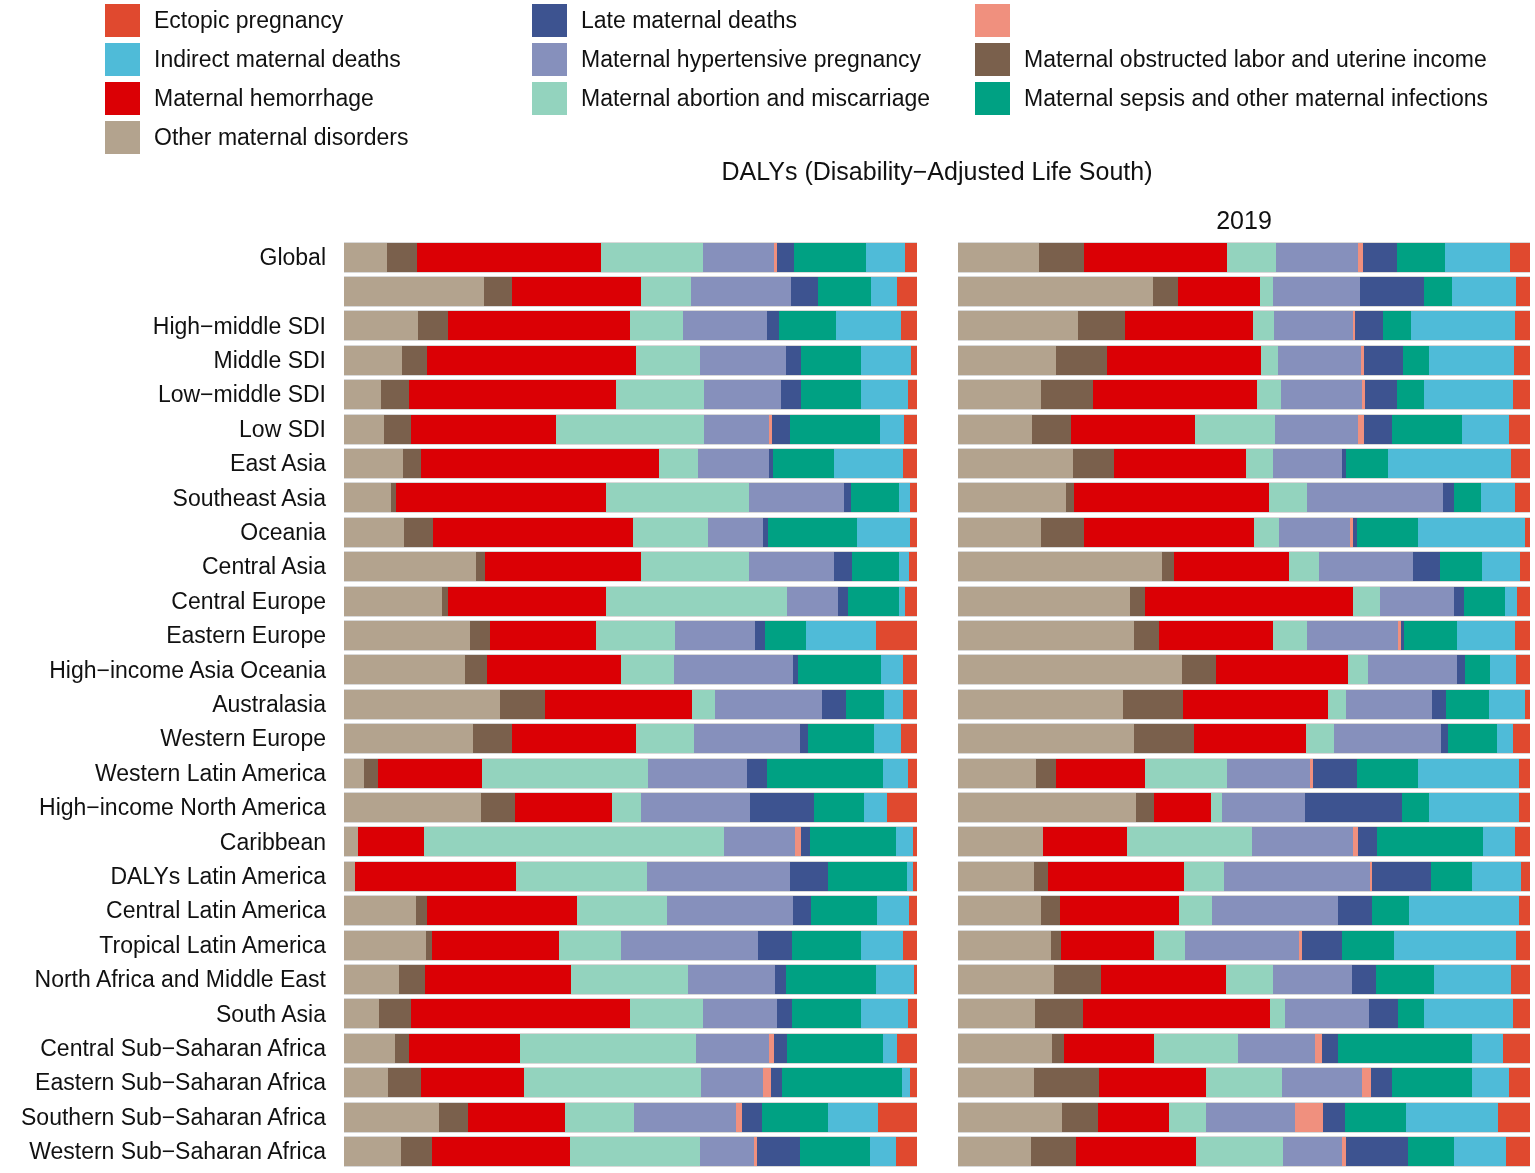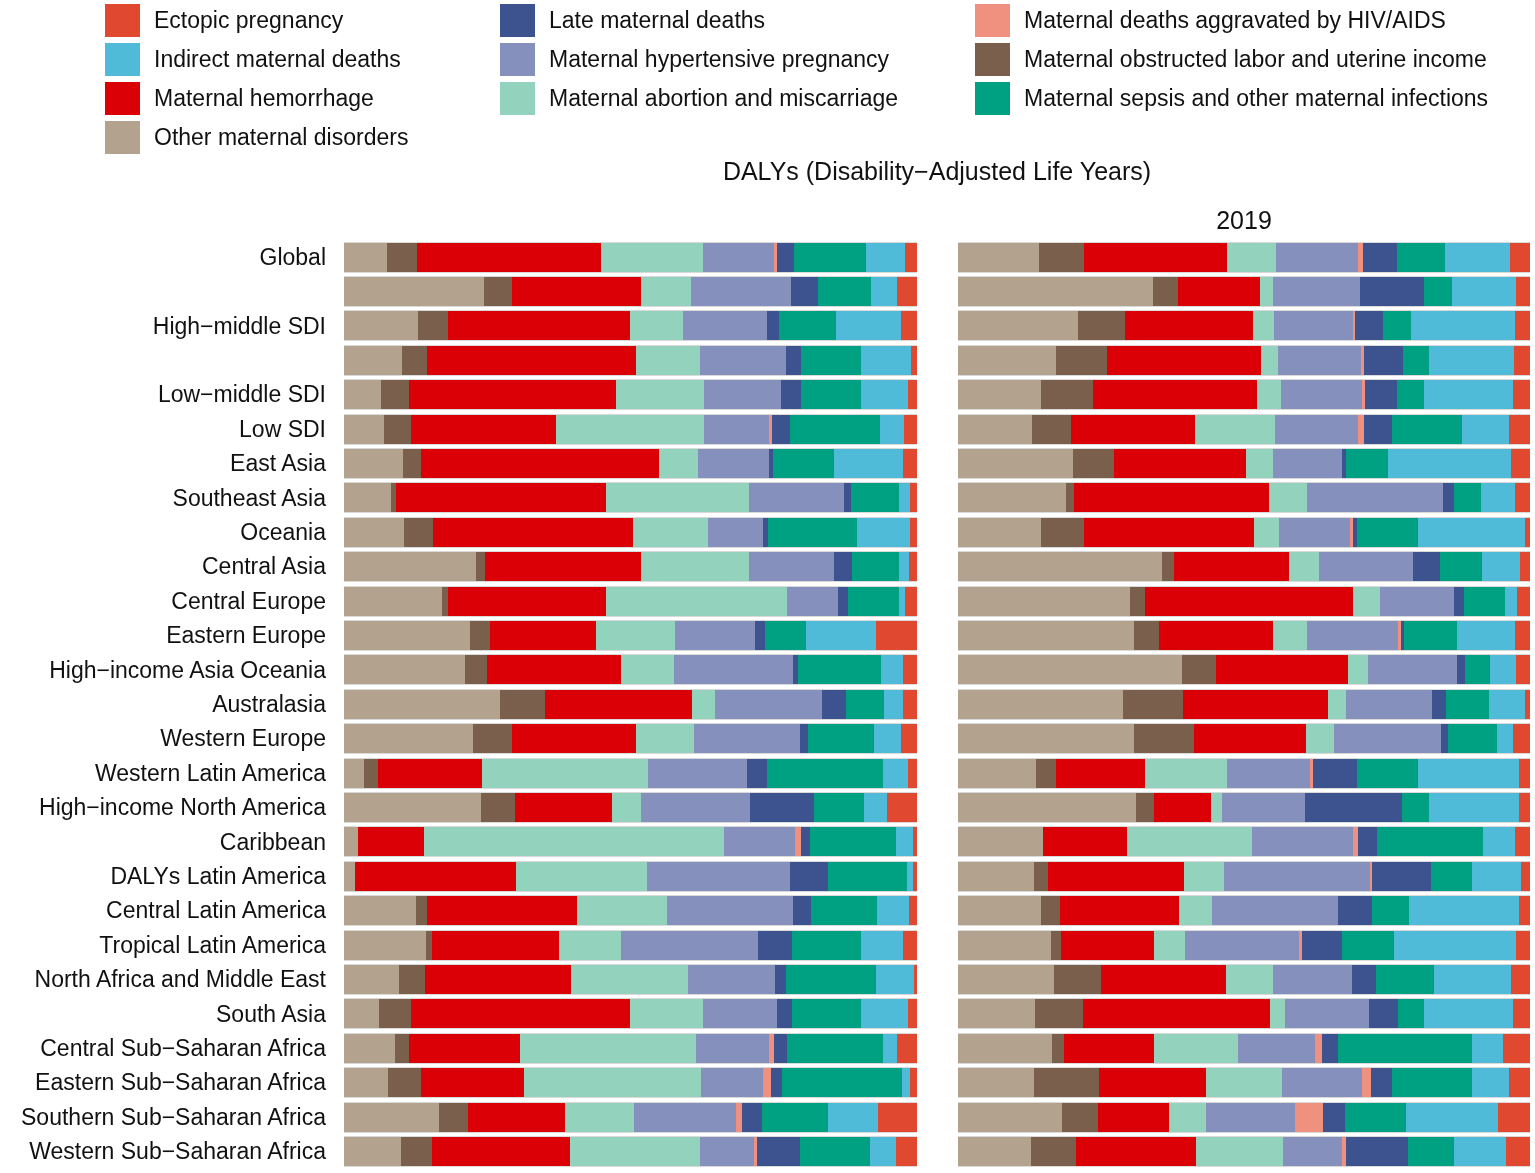--- a/index.html
+++ b/index.html
@@ -48,50 +48,49 @@
         </div>
         <div class="legend-item">
           <div class="legend-swatch" style="background: rgb(219, 0, 5);"></div>
           <div class="legend-label">Maternal hemorrhage</div>
         </div>
         <div class="legend-item">
           <div class="legend-swatch" style="background: rgb(179, 163, 142);"></div>
           <div class="legend-label">Other maternal disorders</div>
         </div>
       </div>
-      <div class="legend-col" style="left: 500px;">
+      <div class="legend-col" style="left: 532px;">
         <div class="legend-item">
           <div class="legend-swatch" style="background: rgb(61, 83, 144);"></div>
           <div class="legend-label">Late maternal deaths</div>
         </div>
         <div class="legend-item">
           <div class="legend-swatch" style="background: rgb(134, 144, 188);"></div>
           <div class="legend-label">Maternal hypertensive pregnancy</div>
         </div>
         <div class="legend-item">
           <div class="legend-swatch" style="background: rgb(147, 211, 190);"></div>
           <div class="legend-label">Maternal abortion and miscarriage</div>
         </div>
       </div>
       <div class="legend-col" style="left: 975px;">
         <div class="legend-item">
           <div class="legend-swatch" style="background: rgb(240, 144, 126);"></div>
-          <div class="legend-label">Maternal deaths aggravated by HIV/AIDS</div>
         </div>
         <div class="legend-item">
           <div class="legend-swatch" style="background: rgb(122, 96, 76);"></div>
           <div class="legend-label">Maternal obstructed labor and uterine income</div>
         </div>
         <div class="legend-item">
           <div class="legend-swatch" style="background: rgb(0, 161, 131);"></div>
           <div class="legend-label">Maternal sepsis and other maternal infections</div>
         </div>
       </div>
     </div>
-  <div id="main-title">DALYs (Disability−Adjusted Life Years)</div>
+  <div id="main-title">DALYs (Disability−Adjusted Life South)</div>
   <div id="panel-title-2019" class="panel-title">2019</div>
   <div id="chart">
       <div class="region-row">
         <div class="region-label">Global</div>
         <div class="bar p0">
           <div class="seg" style="width: 7.5%; background: rgb(179, 163, 142);"></div>
           <div class="seg" style="width: 5.2%; background: rgb(122, 96, 76);"></div>
           <div class="seg" style="width: 32.1%; background: rgb(219, 0, 5);"></div>
           <div class="seg" style="width: 17.9%; background: rgb(147, 211, 190);"></div>
           <div class="seg" style="width: 12.4%; background: rgb(134, 144, 188);"></div>
@@ -158,20 +157,21 @@
           <div class="seg" style="width: 3.8%; background: rgb(147, 211, 190);"></div>
           <div class="seg" style="width: 13.8%; background: rgb(134, 144, 188);"></div>
           <div class="seg" style="width: 0.4%; background: rgb(240, 144, 126);"></div>
           <div class="seg" style="width: 4.8%; background: rgb(61, 83, 144);"></div>
           <div class="seg" style="width: 4.9%; background: rgb(0, 161, 131);"></div>
           <div class="seg" style="width: 18.2%; background: rgb(79, 187, 216);"></div>
           <div class="seg" style="width: 2.6%; background: rgb(224, 73, 47);"></div>
         </div>
       </div>
       <div class="region-row">
+        <div class="region-label">Middle SDI</div>
         <div class="bar p0">
           <div class="seg" style="width: 10.2%; background: rgb(179, 163, 142);"></div>
           <div class="seg" style="width: 4.3%; background: rgb(122, 96, 76);"></div>
           <div class="seg" style="width: 36.5%; background: rgb(219, 0, 5);"></div>
           <div class="seg" style="width: 11.2%; background: rgb(147, 211, 190);"></div>
           <div class="seg" style="width: 15%; background: rgb(134, 144, 188);"></div>
           <div class="seg" style="width: 2.5%; background: rgb(61, 83, 144);"></div>
           <div class="seg" style="width: 10.5%; background: rgb(0, 161, 131);"></div>
           <div class="seg" style="width: 8.8%; background: rgb(79, 187, 216);"></div>
           <div class="seg" style="width: 1%; background: rgb(224, 73, 47);"></div>

